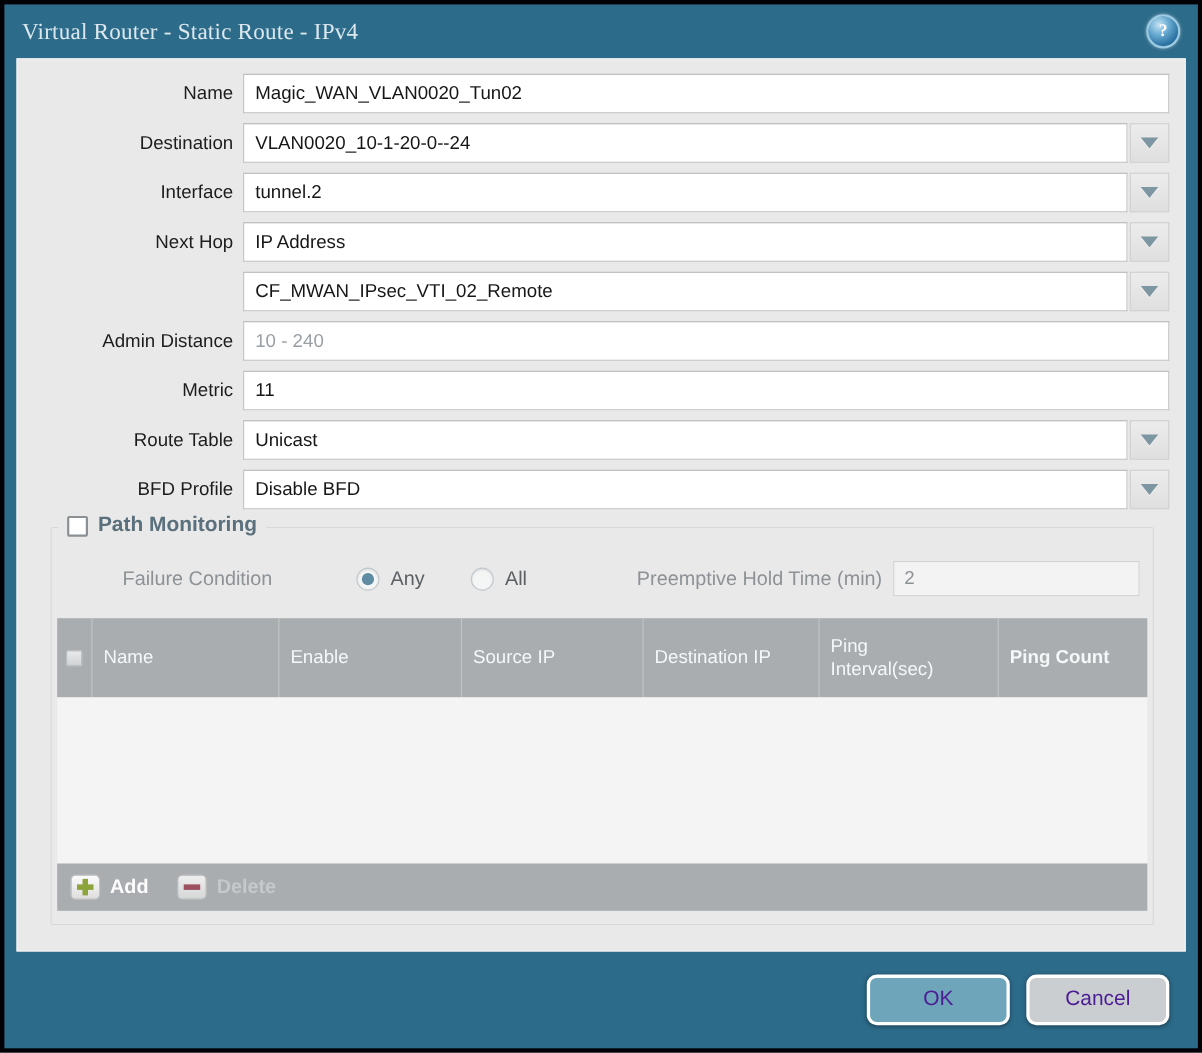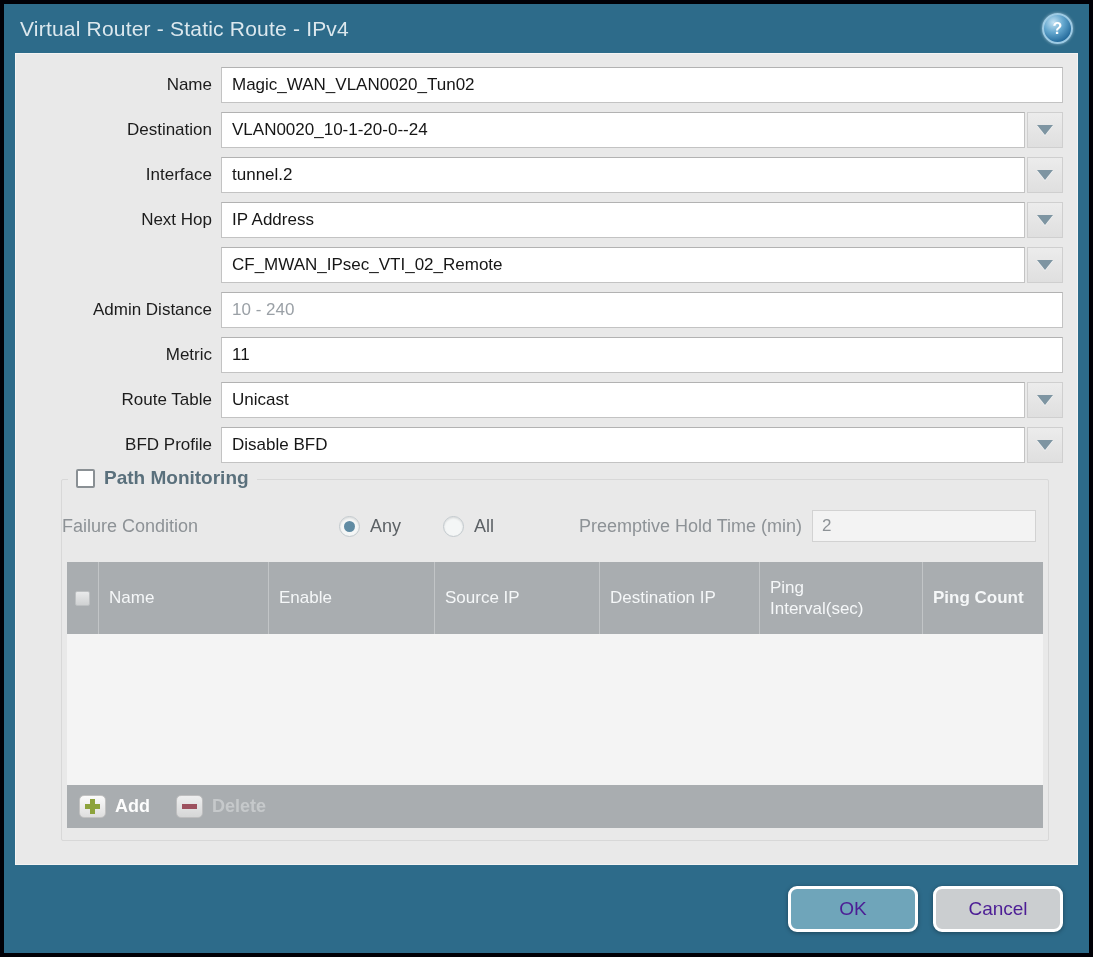--- a/index.html
+++ b/index.html
@@ -4,21 +4,21 @@
 <style>
   html,body{margin:0;padding:0;}
   body{
     width:1093px;height:957px;position:relative;overflow:hidden;
     background:#000006;
     font-family:"Liberation Sans","DejaVu Sans",sans-serif;
     -webkit-font-smoothing:antialiased;
   }
   .dialog{position:absolute;inset:4px;background:#2d6b8a;}
   
-  .titlebar{height:49px;display:flex;align-items:center;padding:0 16px;}
+  .titlebar{height:49px;display:flex;align-items:center;padding:0 16px;font-family:Liberation Serif, serif;}
   .title{font-size:21px;color:#dce8ee;letter-spacing:.2px;}
   .help-btn{
     margin-left:auto;width:27px;height:27px;border-radius:50%;
     background:radial-gradient(circle at 35% 28%, #c3e2f4 0%, #64a7ce 38%, #22699a 78%, #175581 100%);
     border:2px solid #9ecbe4;box-shadow:0 0 3px rgba(255,255,255,.5);
     color:#fff;font-weight:bold;font-size:16px;
     display:flex;align-items:center;justify-content:center;cursor:pointer;
   }
   
   .content{
@@ -44,34 +44,34 @@
     flex:none;width:36px;height:36px;margin-left:2px;box-sizing:border-box;
     background:linear-gradient(#ececec,#dfdfdf);border:1px solid #cfcfcf;
     display:flex;align-items:center;justify-content:center;cursor:pointer;
   }
   .tri-down{
     width:0;height:0;border-left:8px solid transparent;border-right:8px solid transparent;
     border-top:10px solid #7e95a2;filter:drop-shadow(0 1px 0 rgba(255,255,255,.6));
   }
   
   .pm-box{
-    position:relative;margin:16px 14px 0 45px;height:362px;box-sizing:border-box;
+    position:relative;margin:16px 14px 0 30px;height:362px;box-sizing:border-box;
     border:1px solid #d8d8d8;border-radius:2px;background:#e9e9e9;
   }
   .pm-legend{
     position:absolute;top:-13px;left:6px;background:#e9e9e9;padding:0 8px;
     display:flex;align-items:center;gap:9px;
   }
   .pm-checkbox{
     width:19px;height:19px;box-sizing:border-box;background:#fff;
     border:2px solid #8a9094;border-radius:2px;cursor:pointer;
   }
   .pm-title{font-size:19px;font-weight:bold;color:#5a707c;}
   .fc-row{display:flex;align-items:center;margin-top:30px;padding:0 12px 0 0;}
-  .fc-label{width:265px;flex:none;text-align:left;font-size:18px;color:#8d9296;padding-right:12px;white-space:nowrap;}
+  .fc-label{width:265px;flex:none;text-align:center;font-size:18px;color:#8d9296;padding-right:12px;white-space:nowrap;}
   .radio{
     width:21px;height:21px;border-radius:50%;box-sizing:border-box;flex:none;
     background:#f4f6f6;border:1px solid #c2c9cd;
     box-shadow:inset 0 1px 2px rgba(0,0,0,.12);position:relative;cursor:pointer;
   }
   .radio.selected::after{
     content:"";position:absolute;left:4px;top:4px;width:11px;height:11px;
     border-radius:50%;background:#5f8ba3;
   }
   .radio-label{font-size:18px;color:#5c6165;margin-left:10px;}

